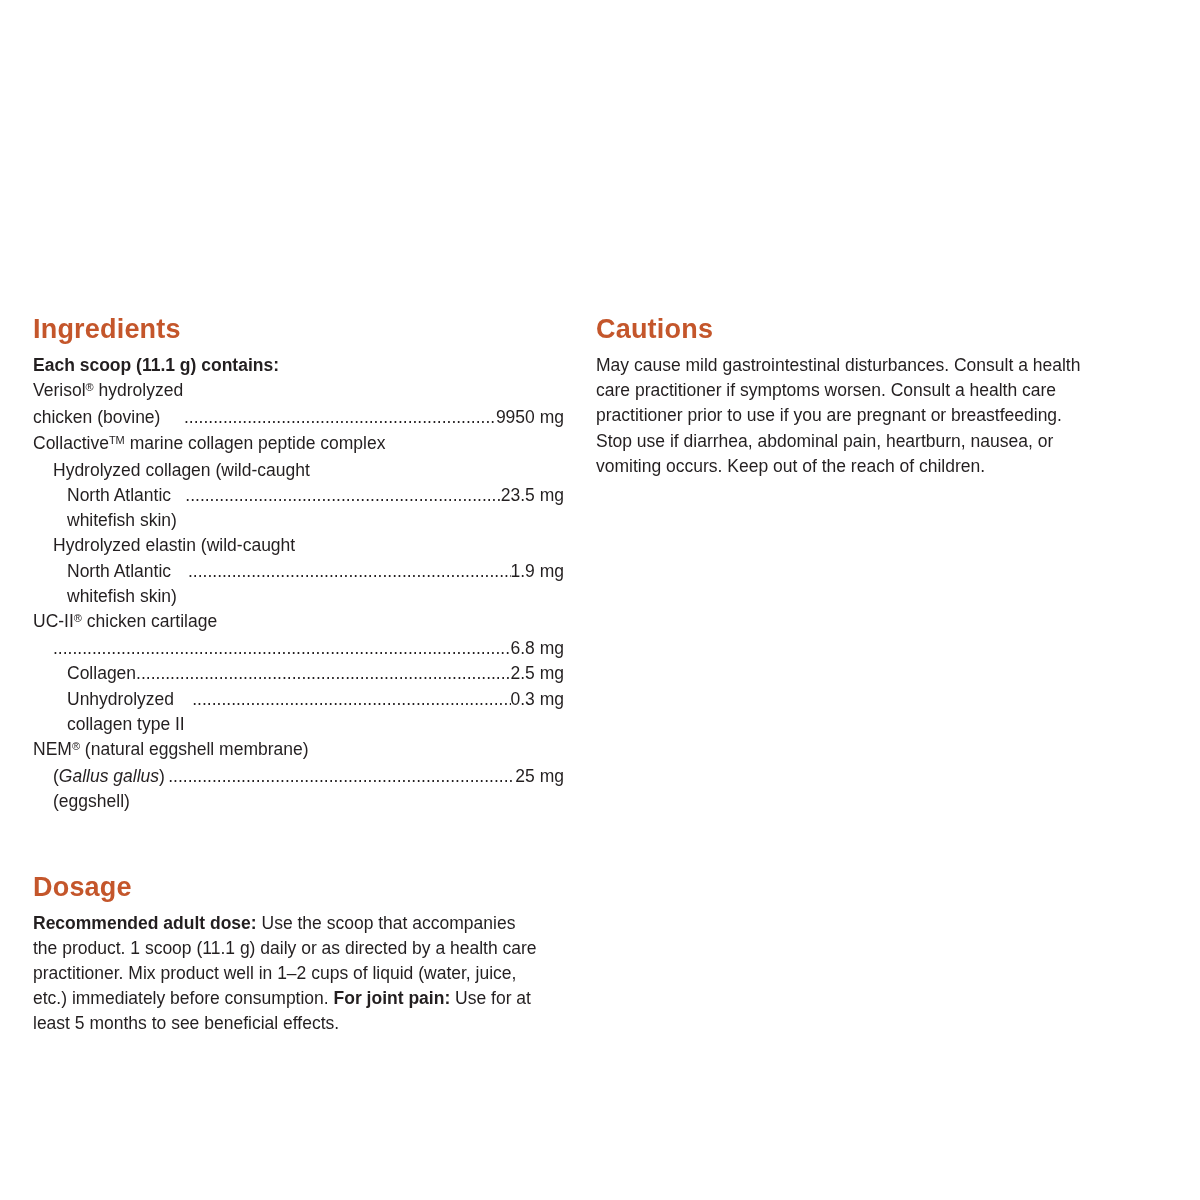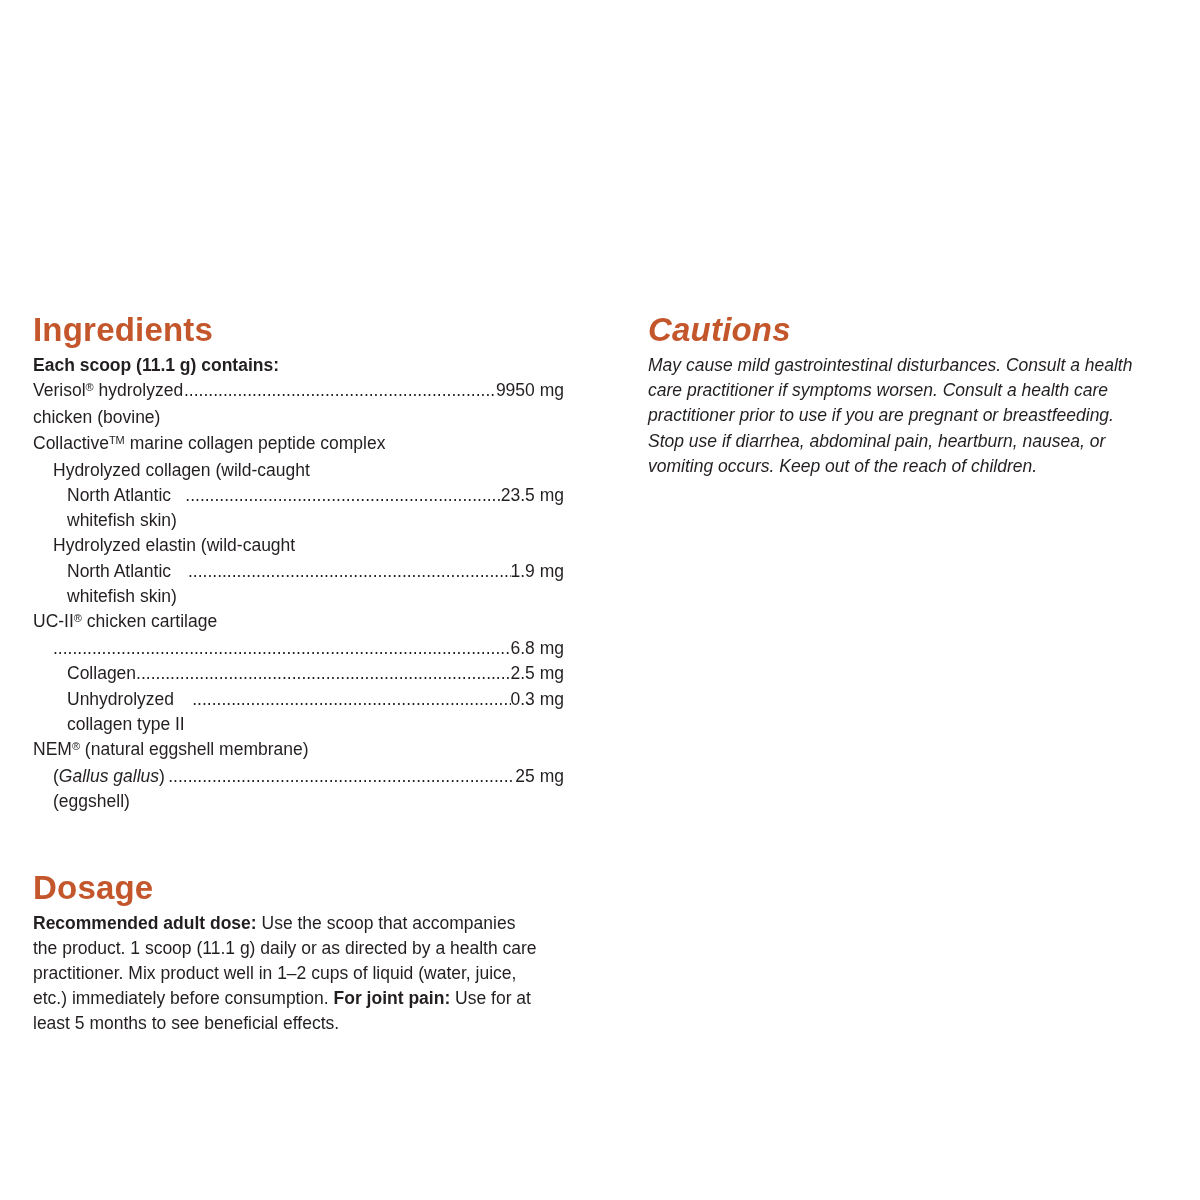--- a/index.html
+++ b/index.html
@@ -14,40 +14,40 @@
     height: 1200px;
     background: var(--bg);
     color: var(--ink);
     font-family: "Liberation Sans", sans-serif;
     position: relative;
     overflow: hidden;
   }
   .page { position: absolute; inset: 0; }
   .col { position: absolute; top: 314px; }
   .col-left  { left: 33px;  width: 531px; }
-  .col-right { left: 648px; width: 521px; font-style: italic; }
+  .col-right { left: 596px; width: 521px; }
 
   h2.heading {
-    font-size: 33px;
+    font-size: 27px;
     line-height: 31px;
     font-weight: 700;
     color: var(--accent);
     margin: 0 0 8px 0;
     letter-spacing: 0.2px;
   }
   .body-text {
     font-size: 17.5px;
     line-height: 25.2px;
     color: var(--ink);
   }
 
   
   .ing-list { width: 531px; }
   .ing-row { display: flex; align-items: baseline; }
-  .ind-0 { padding-left: 0; }
+  .ind-0 { padding-left: 0; align-items: flex-end; }
   .ind-1 { padding-left: 20px; }
   .ind-2 { padding-left: 34px; }
   .ing-name { white-space: pre-wrap; }
   .dots {
     flex: 1 1 auto;
     overflow: hidden;
     white-space: nowrap;
     min-width: 6px;
   }
   .dots::after {

